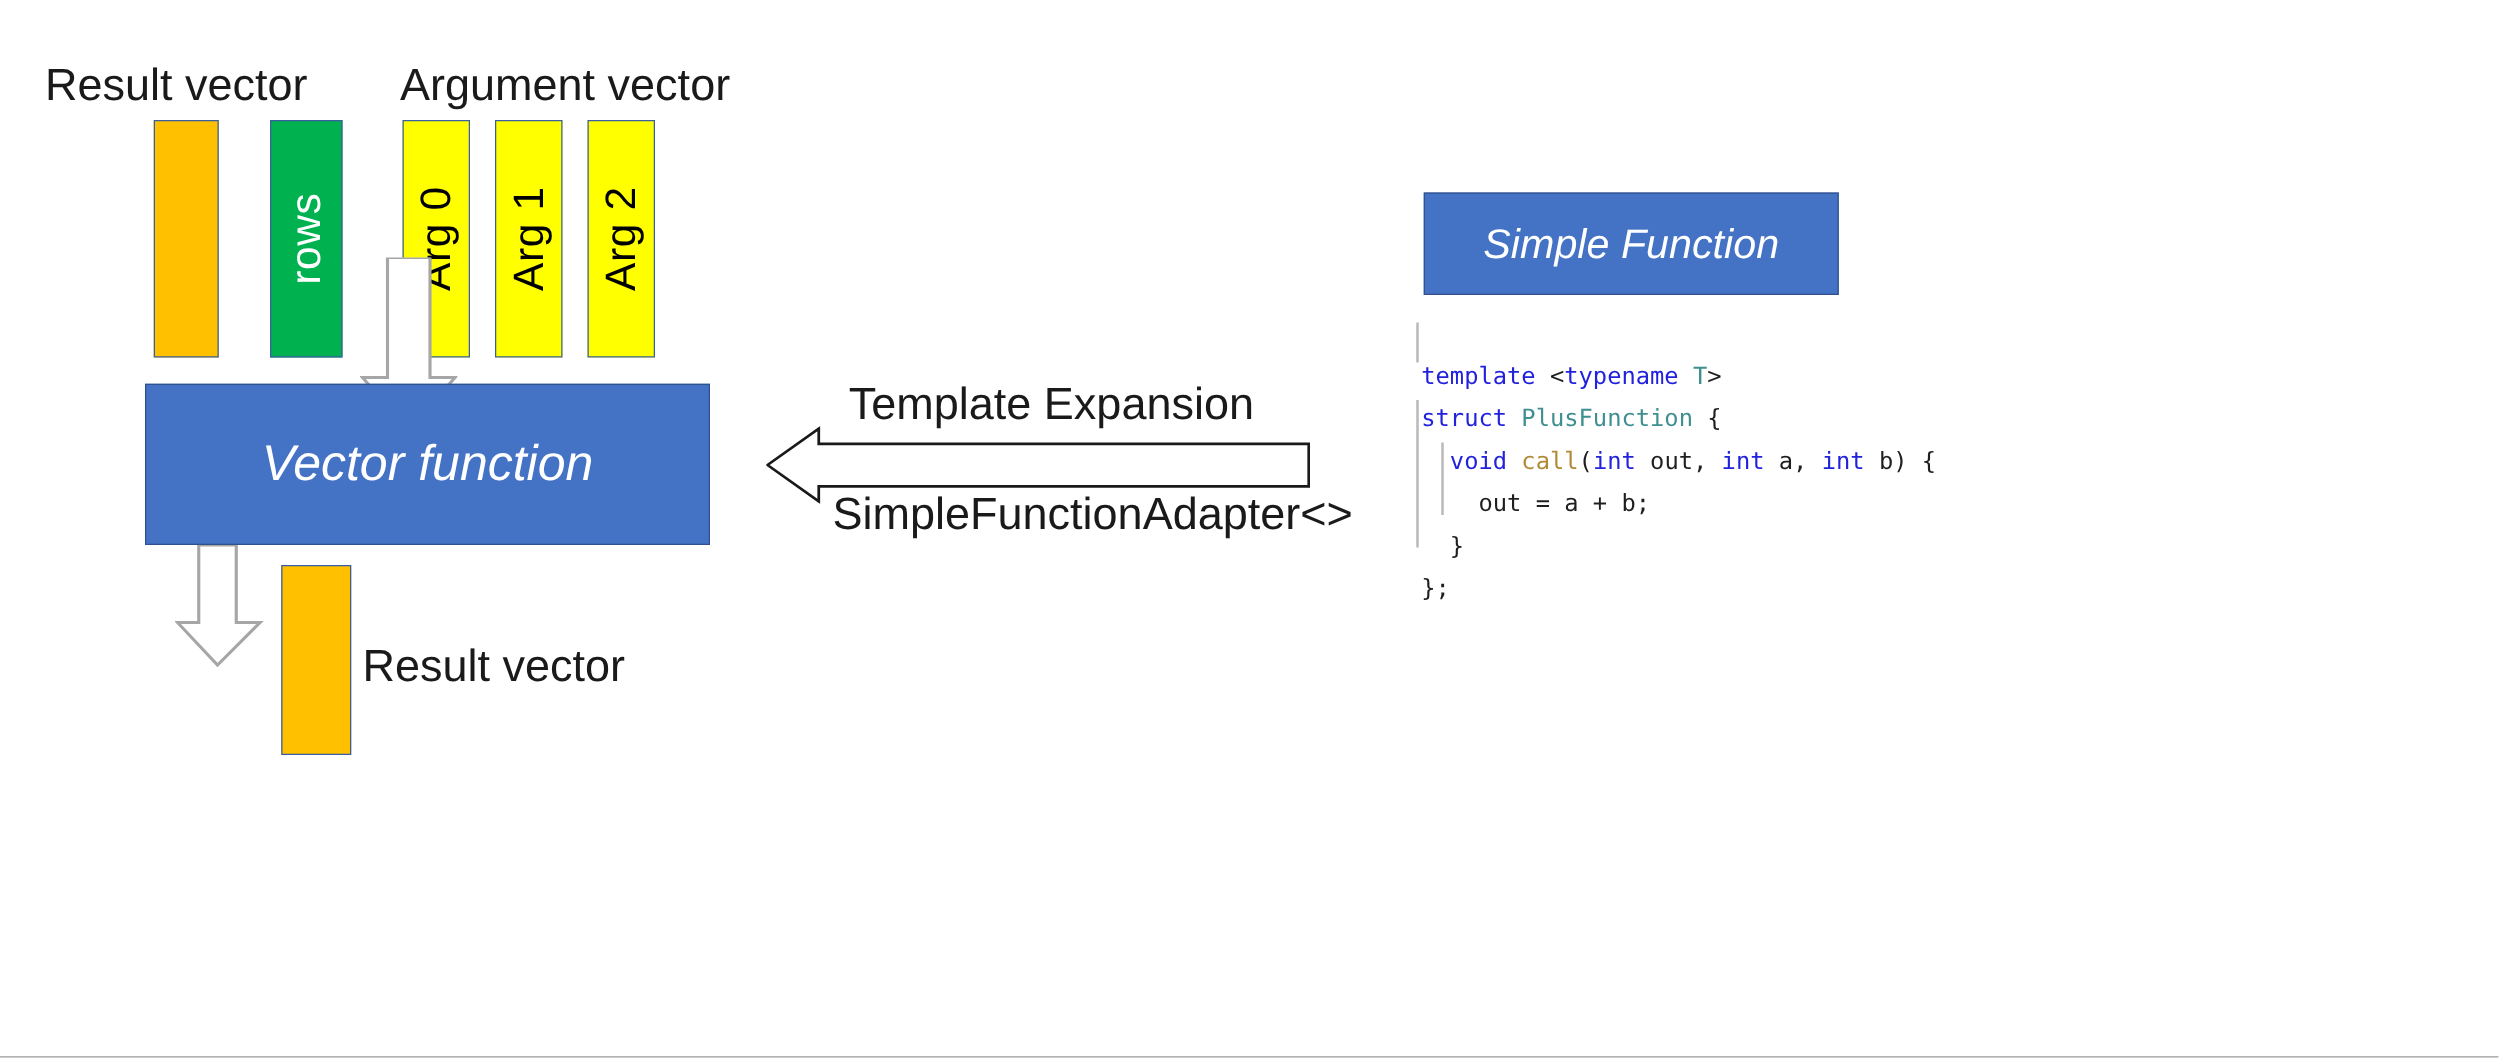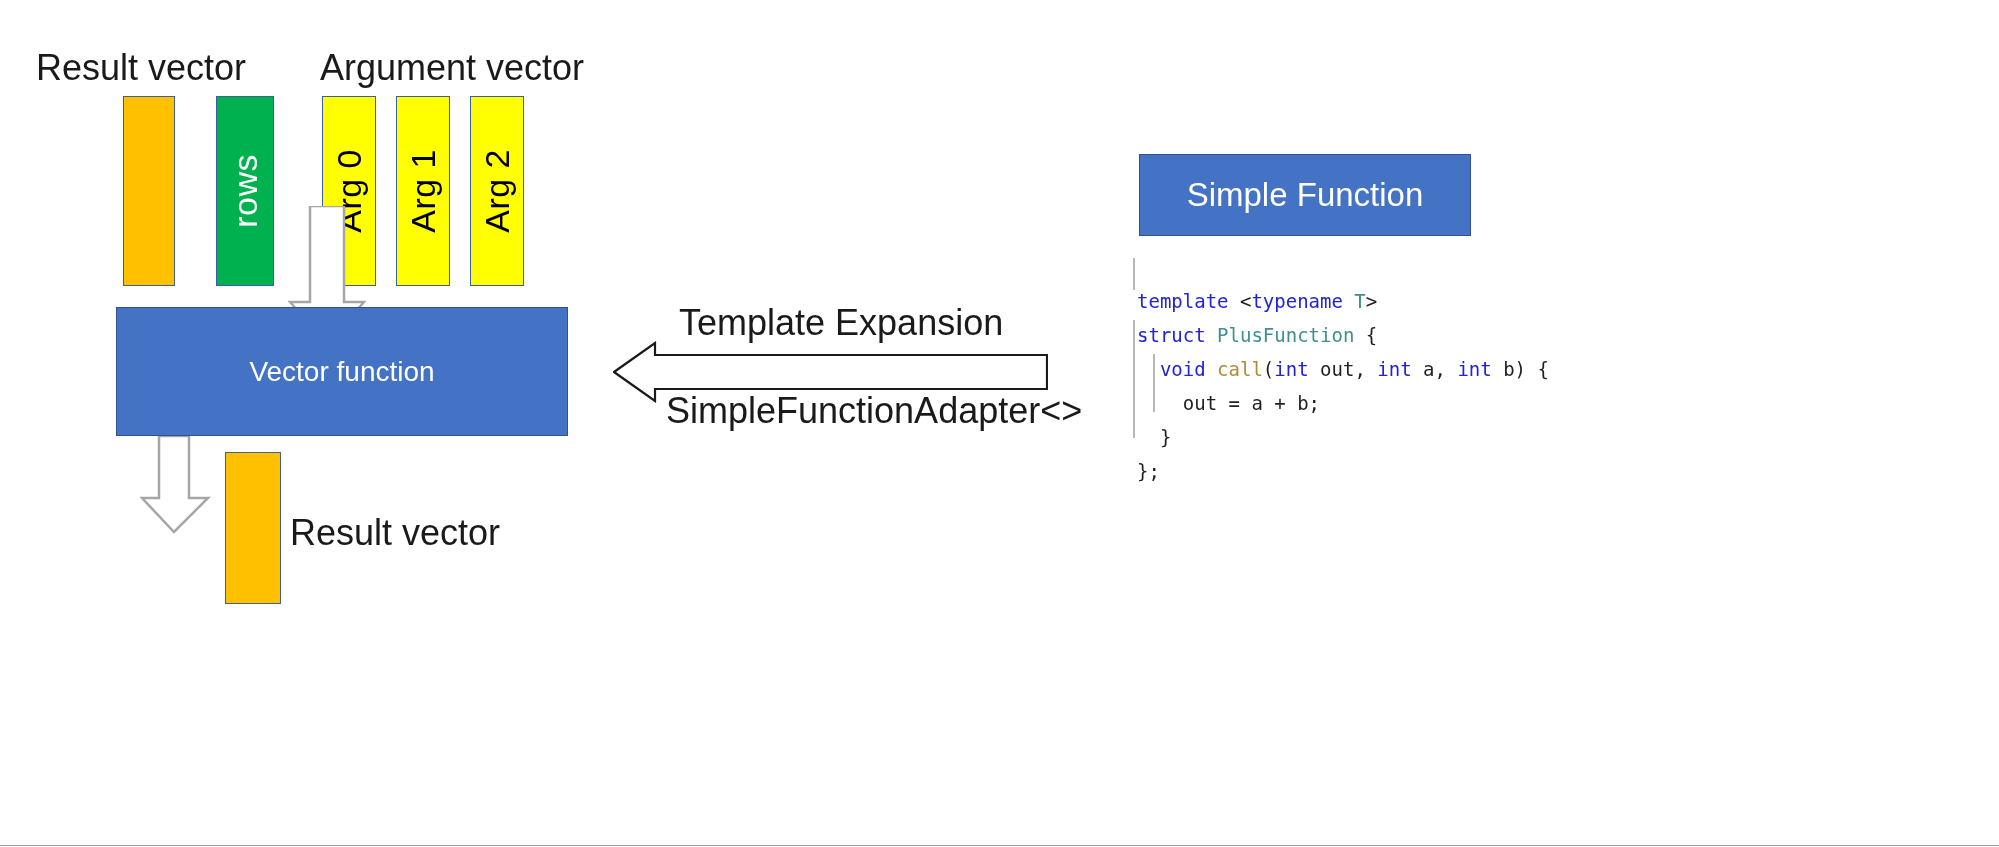--- a/index.html
+++ b/index.html
@@ -61,25 +61,26 @@
   .bar-yellow > .bar-vert-text > span { color: #000000; }
 
   
   .blue-box {
     background: #4472C4;
     border: 1.5px solid #2f528f;
     box-sizing: border-box;
     display: flex;
     align-items: center;
     justify-content: center;
+    font-style: italic;
   }
   .blue-box > span {
     color: #ffffff;
     font-family: "Liberation Sans", sans-serif;
-    font-size: 28px;
+    font-size: 40px;
     white-space: nowrap;
   }
   .simple-fn-box { border: 1.5px solid #33508c; }
   .simple-fn-box > span { font-size: 33px; }
 
   
   .arrow-svg { display:block; }
 
   
   .code {

